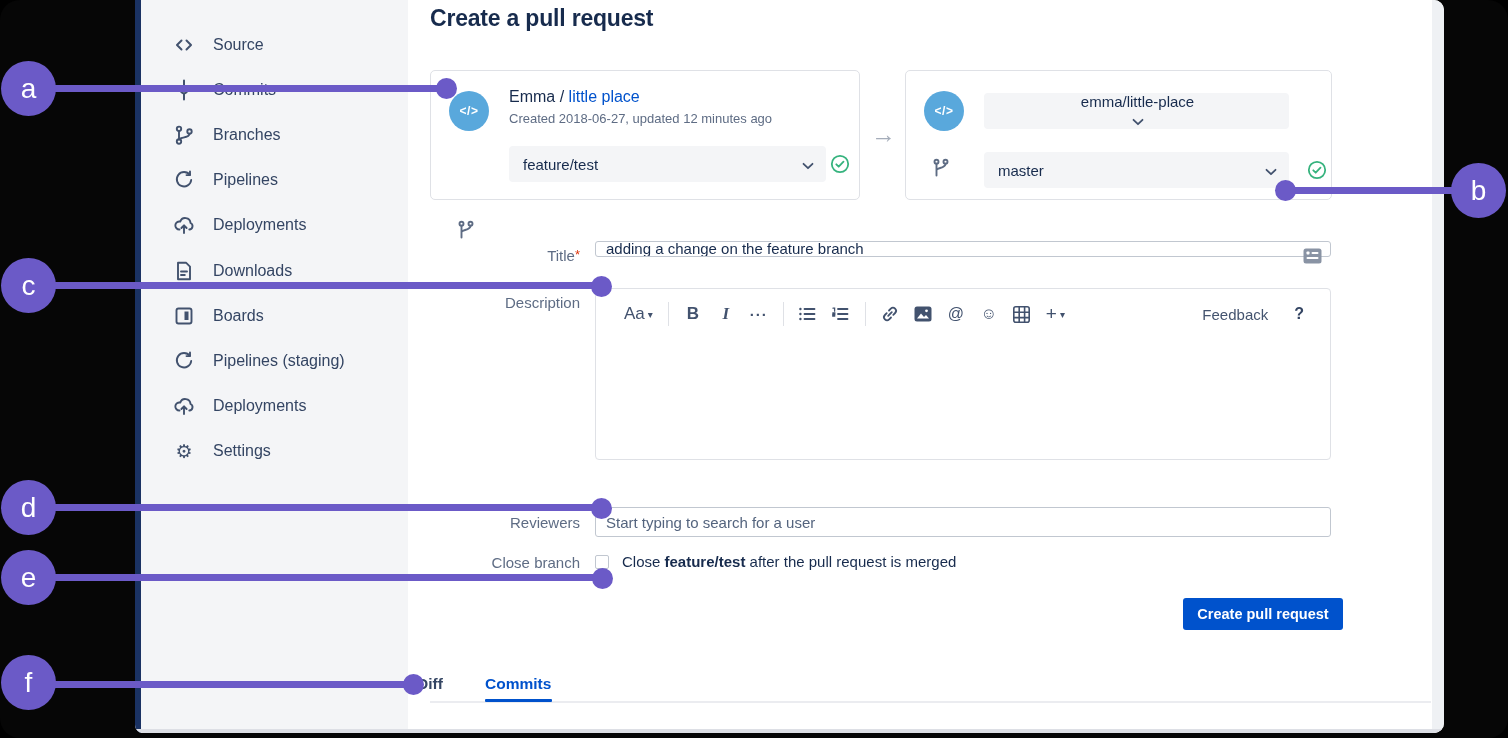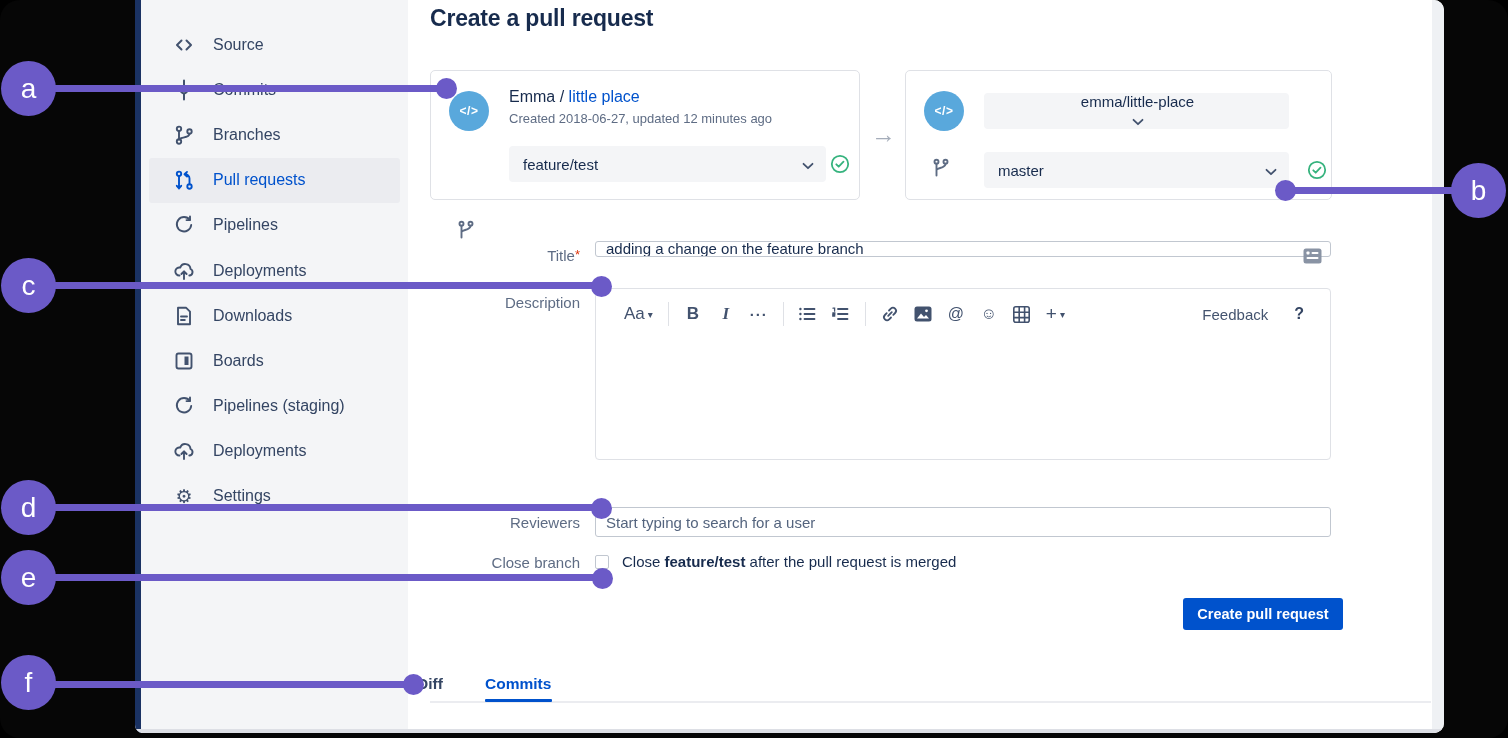--- a/index.html
+++ b/index.html
@@ -112,31 +112,20 @@
           <span class="nicon">
             <svg width="22" height="22" viewBox="0 0 22 22" fill="none" stroke="currentColor" stroke-width="1.9" stroke-linecap="round">
                 <circle cx="6" cy="4.8" r="2.2"></circle>
                 <circle cx="6" cy="17.5" r="2.2"></circle>
                 <circle cx="16.5" cy="7.5" r="2.2"></circle>
                 <path d="M6 7 v8.3 M16.5 9.7 c0 4.6 -10.5 3.2 -10.5 6"></path>
               </svg>
           </span>
           <span>Branches</span>
         </li>
-        <li class="nav-item selected">
-          <span class="nicon">
-            <svg width="22" height="22" viewBox="0 0 22 22" fill="none" stroke="currentColor" stroke-width="1.9" stroke-linecap="round" stroke-linejoin="round">
-                <circle cx="6" cy="4.8" r="2.2"></circle>
-                <path d="M6 7 v12.5 M3.8 16.8 L6 19.3 l2.2-2.5"></path>
-                <circle cx="16.5" cy="17.5" r="2.2"></circle>
-                <path d="M16.5 15.3 V9.5 c0-2.6-2-4.2-4.6-4.2 M14 2.9 l-2.5 2.4 2.5 2.3"></path>
-              </svg>
-          </span>
-          <span>Pull requests</span>
-        </li>
         <li class="nav-item">
           <span class="nicon">
             <svg width="22" height="22" viewBox="0 0 22 22" fill="none" stroke="currentColor" stroke-width="1.9" stroke-linecap="round" stroke-linejoin="round">
                 <path d="M16.8 5.9 A7.2 7.2 0 1 0 18.2 11"></path>
                 <path d="M17 2.5 l0 3.6 -3.5 0"></path>
               </svg>
           </span>
           <span>Pipelines</span>
         </li>
         <li class="nav-item">

